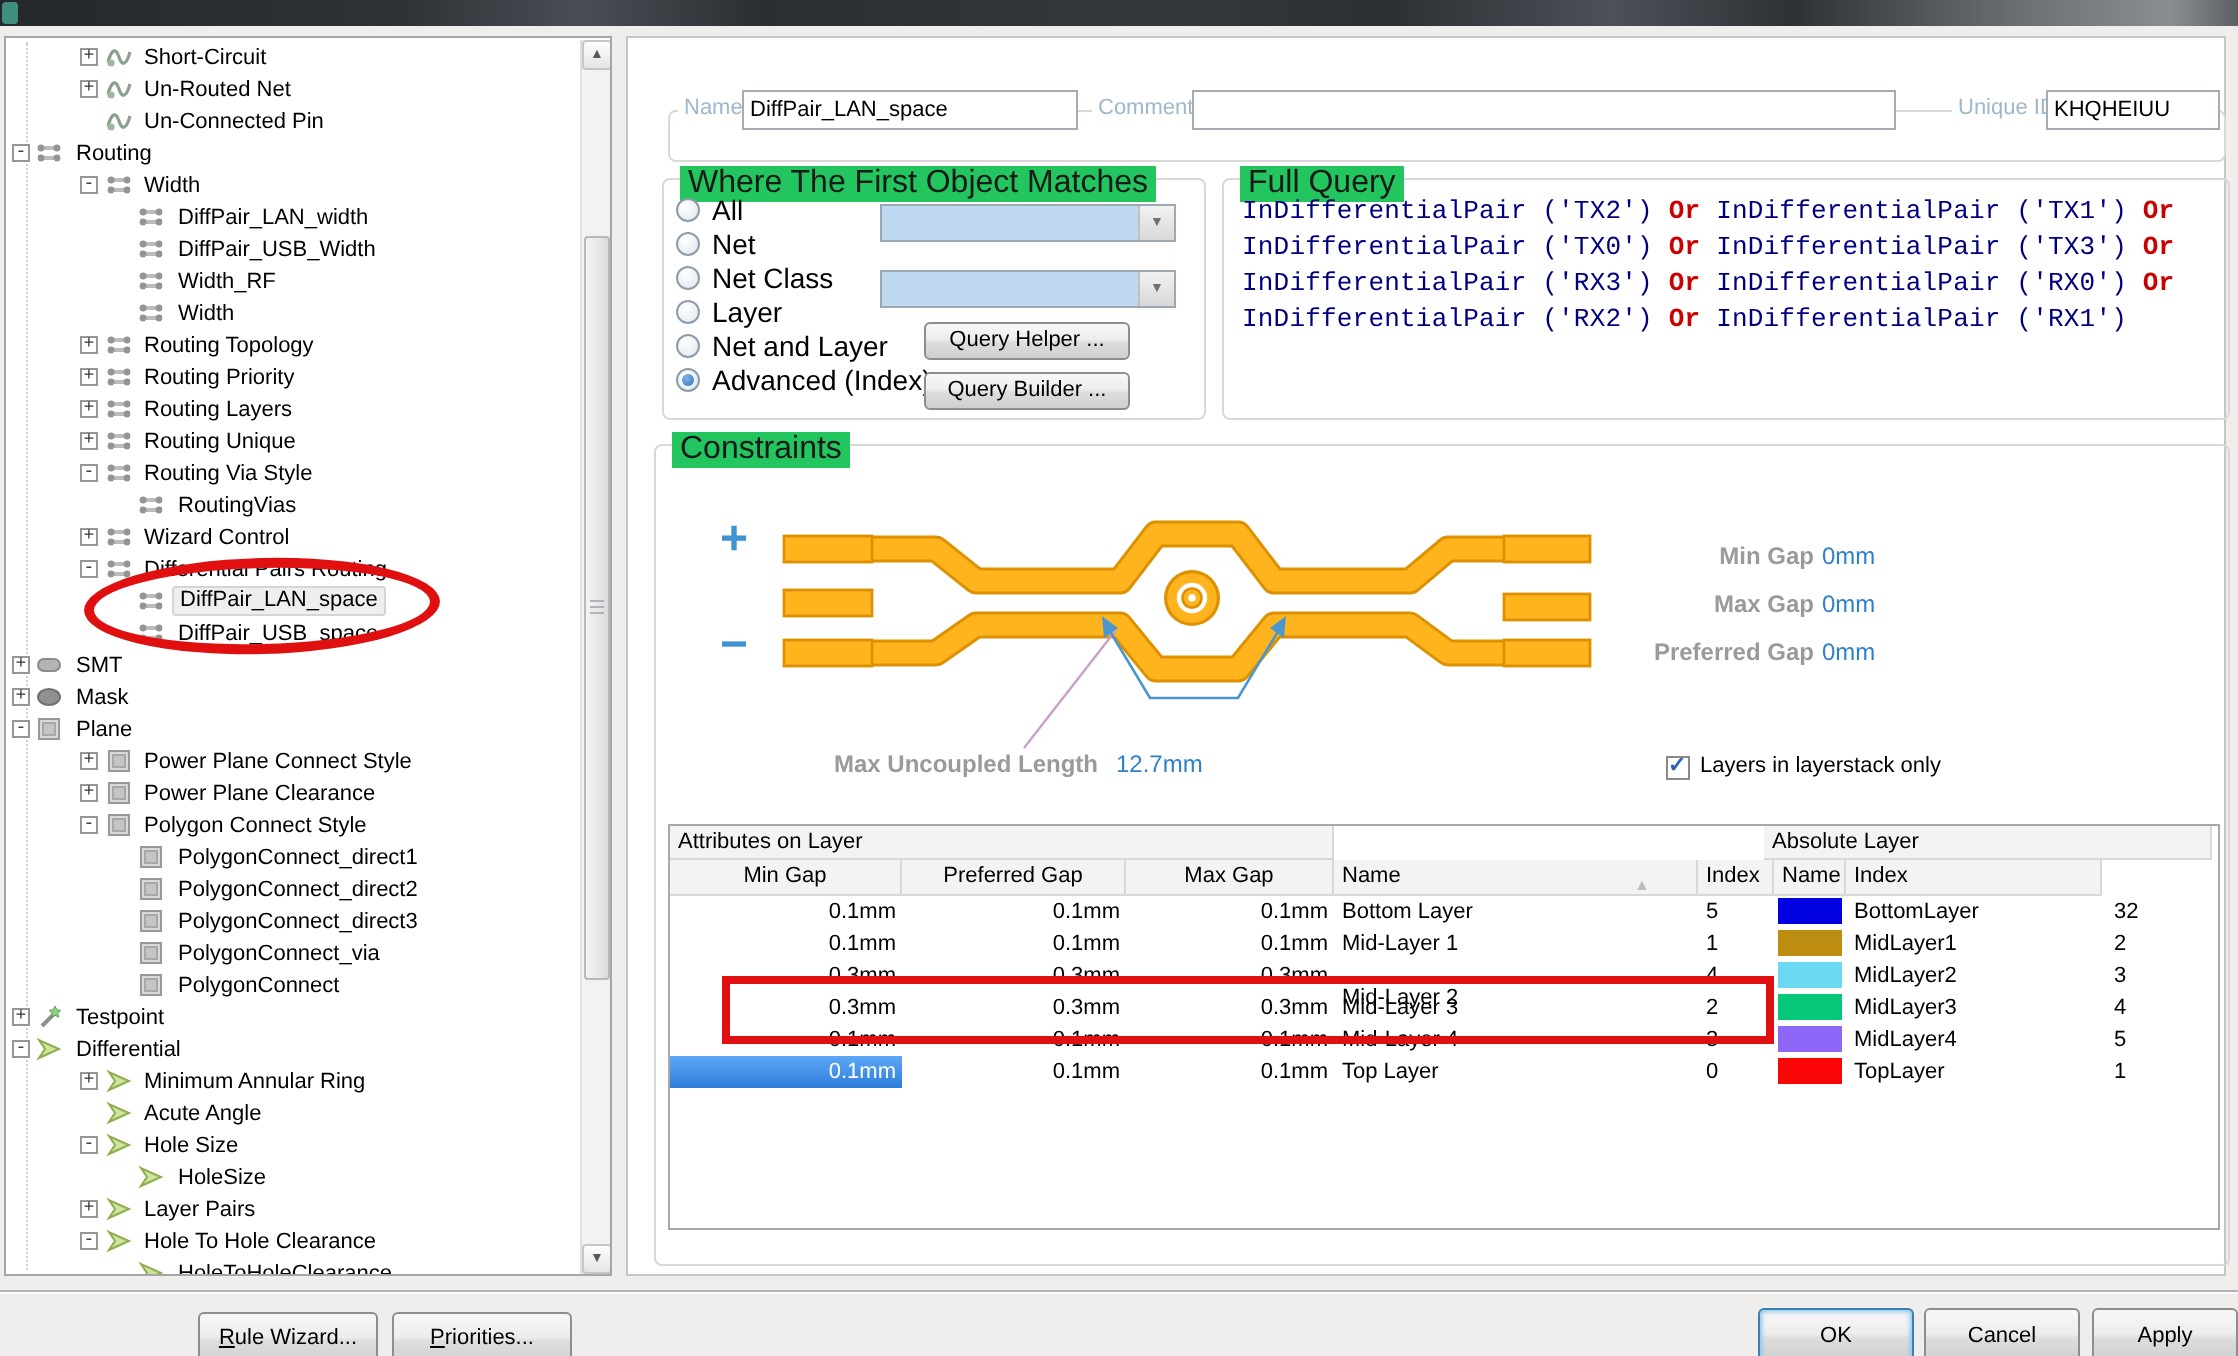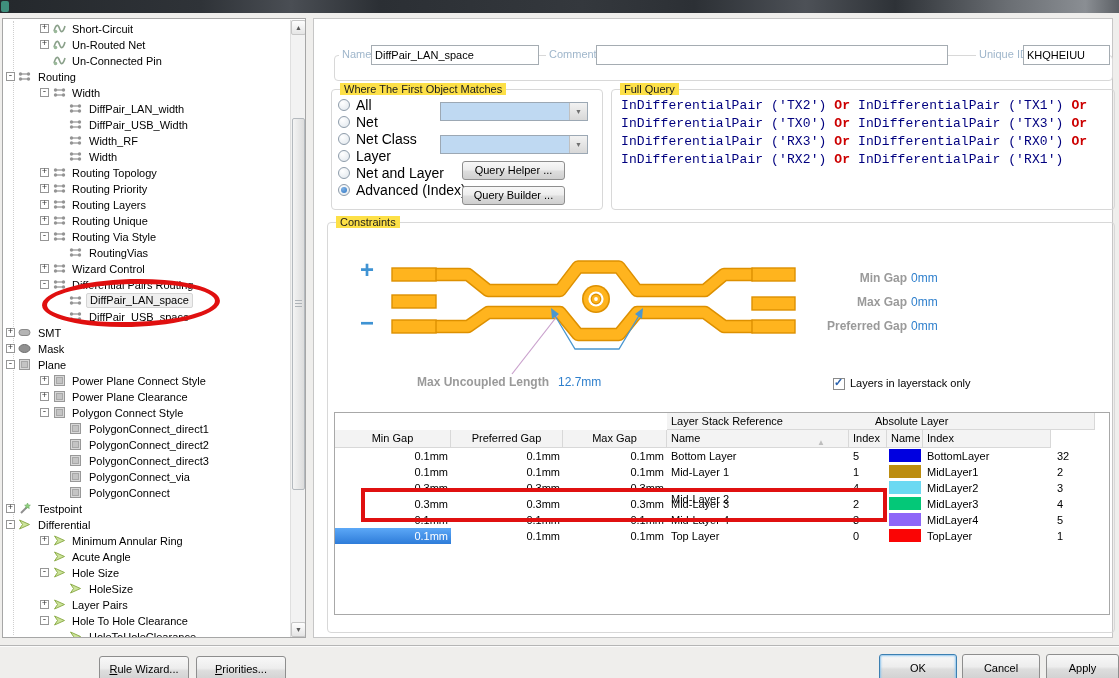--- a/index.html
+++ b/index.html
@@ -22,21 +22,21 @@
   .tlabel{position:absolute;top:0;padding:0 3px}
   .tree-row.selected .tlabel{background:#EFEFEF;border:1px solid #D5D5D5;border-radius:2px;line-height:13px;top:0px}
   
   .sb{background:#F2F2F2;border-left:1px solid #DFDFDF}
   .sb-btn{position:absolute;left:0;width:15px;height:15px;background:linear-gradient(#FDFDFD,#E5E5E5);border:1px solid #C6C6C6;border-radius:2px;box-sizing:border-box;color:#5a5a5a;font-size:7px;line-height:13px;text-align:center}
   .sb-thumb{position:absolute;left:1px;width:13px;background:linear-gradient(90deg,#F4F4F4,#DCDCDC);border:1px solid #B4B9BE;border-radius:2px;box-sizing:border-box}
   .sb-grip{position:absolute;left:2px;width:7px;height:1px;background:#AEB3B8}
   
   #main-panel{left:313px;top:18px;width:800px;height:620px;background:#fff;border:1px solid #C6C6C6;box-sizing:border-box}
   .gbox{position:absolute;border:1px solid #D8D8D8;border-radius:4px}
-  .gbox-title{position:absolute;top:-7px;left:8px;background:#fde047;padding:0 4px;font-size:11px;color:#1a1a1a;white-space:nowrap}
+  .gbox-title{position:absolute;top:-7px;left:8px;background:#22c55e;padding:0 4px;font-size:16px;color:#1a1a1a;white-space:nowrap}
   .fld-label{position:absolute;font-size:11px;color:#9FB6CB;background:#fff;padding:0 3px;white-space:nowrap}
   .txt-input{position:absolute;height:20px;border:1px solid #A5ACB2;font-family:"Liberation Sans",sans-serif;font-size:11px;padding:0 3px;box-sizing:border-box;color:#000;background:#fff}
   
   .radio-row{position:absolute;left:6px;height:14px}
   .radio{position:absolute;left:0;top:1px;width:12px;height:12px;border:1px solid #8E9CAA;border-radius:50%;background:radial-gradient(circle at 35% 30%,#fff,#dfe6ec);box-sizing:border-box}
   .radio.on::after{content:"";position:absolute;left:2px;top:2px;width:6px;height:6px;border-radius:50%;background:radial-gradient(circle at 35% 30%,#7FB2E5,#2F76C4)}
   .radio-label{position:absolute;left:18px;top:0;font-size:14px;line-height:14px;color:#000;white-space:nowrap}
   .combo{position:absolute;left:108px;width:148px;height:19px;background:#BFD9F2;border:1px solid #9CA8B4;box-sizing:border-box}
   .combo-btn{position:absolute;right:0;top:0;width:17px;height:17px;background:linear-gradient(#F2F2F2,#D8D8D8);border-left:1px solid #C0C0C0;color:#707070;font-size:7px;line-height:17px;text-align:center}
   .btn{position:absolute;background:linear-gradient(#F8F8F8 0%,#EDEDED 45%,#DDDDDD 55%,#CFCFCF 100%);border:1px solid #8E8E8E;border-radius:3px;font-size:11px;color:#000;text-align:center;box-sizing:border-box;font-family:"Liberation Sans",sans-serif}
@@ -541,22 +541,22 @@
     <span class="gap-value" style="left:583px;top:72px">0mm</span>
     <span class="gap-label" style="right:207px;top:96px">Preferred Gap</span>
     <span class="gap-value" style="left:583px;top:96px">0mm</span>
 
     <div class="cb" style="left:505px;top:155px">
         <span class="chk">✓</span>
       </div>
     <span style="position:absolute;left:522px;top:154px;font-size:11px;color:#000">Layers in layerstack only</span>
 
     <div id="layer-table" class="abs" style="left:6px;top:189px;width:776px;height:203px">
-        <div class="th-group" style="left:332px;width:220px">Layer Stack Reference</div>
-        <div class="th-group" style="left:536px;width:224px">Absolute Layer</div>
+        <div class="th-group" style="left:0px;width:332px">Attributes on Layer</div>
+        <div class="th-group" style="left:547px;width:224px">Absolute Layer</div>
         <div class="th-sub" style="left:0px;width:116px;text-align:center;">Min Gap</div>
         <div class="th-sub" style="left:116px;width:112px;text-align:center;">Preferred Gap</div>
         <div class="th-sub" style="left:228px;width:104px;text-align:center;">Max Gap</div>
         <div class="th-sub" style="left:332px;width:182px;padding-left:4px;">Name<span class="sort-glyph" style="left:150px">▲</span></div>
         <div class="th-sub" style="left:514px;width:38px;padding-left:4px;">Index</div>
         <div class="th-sub" style="left:552px;width:36px;padding-left:4px;">Name</div>
         <div class="th-sub" style="left:588px;width:128px;padding-left:4px;">Index</div>
         <div class="td num" style="left:0;top:35px;width:113px;padding-right:3px">0.1mm</div>
         <div class="td num" style="left:116px;top:35px;width:109px;padding-right:3px">0.1mm</div>
         <div class="td num" style="left:228px;top:35px;width:101px;padding-right:3px">0.1mm</div>

